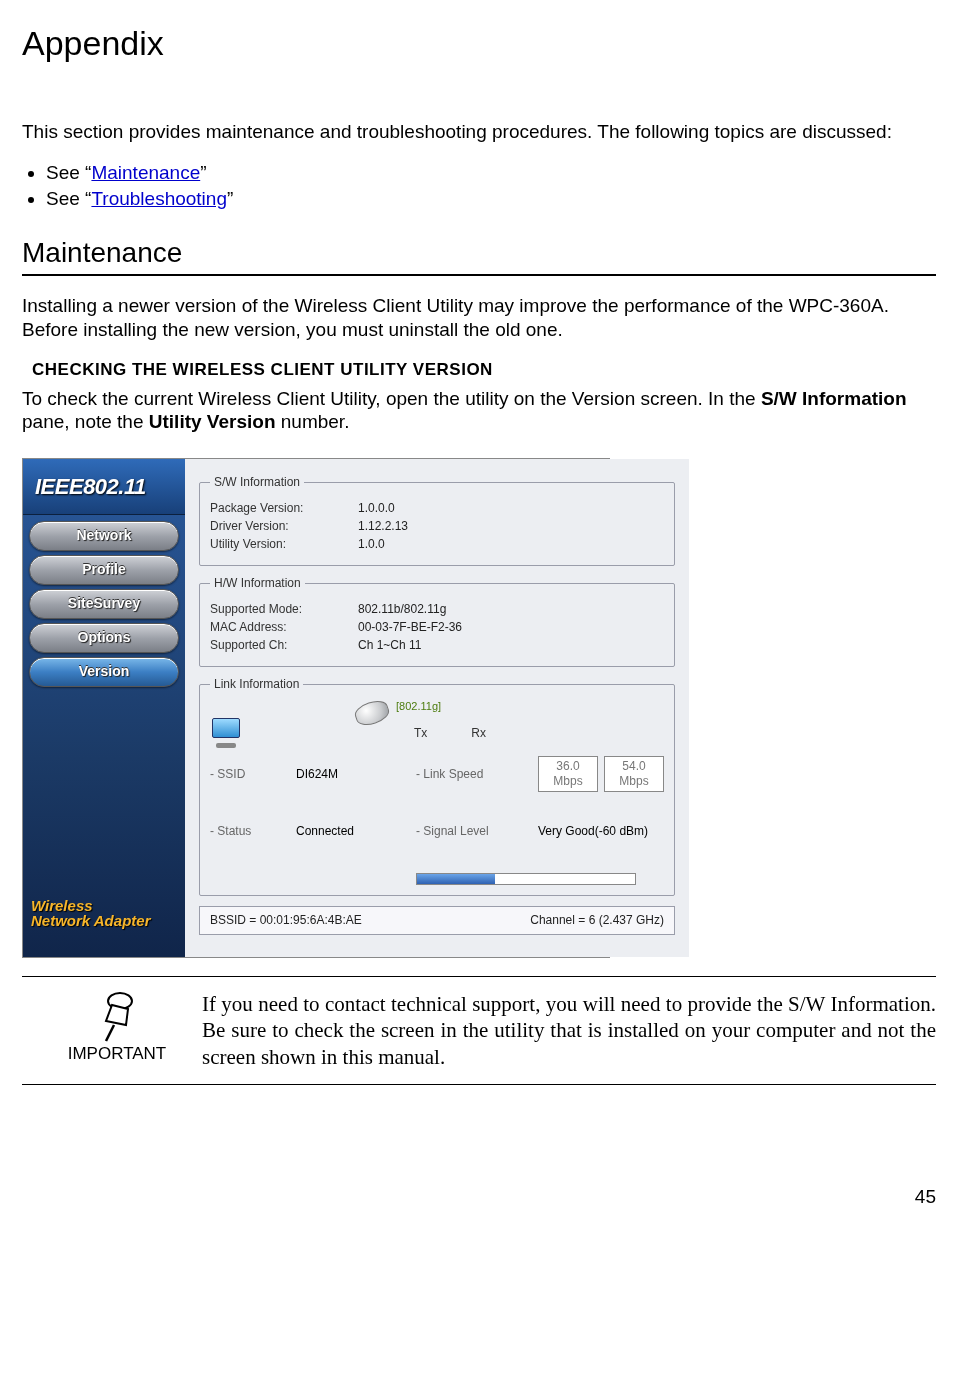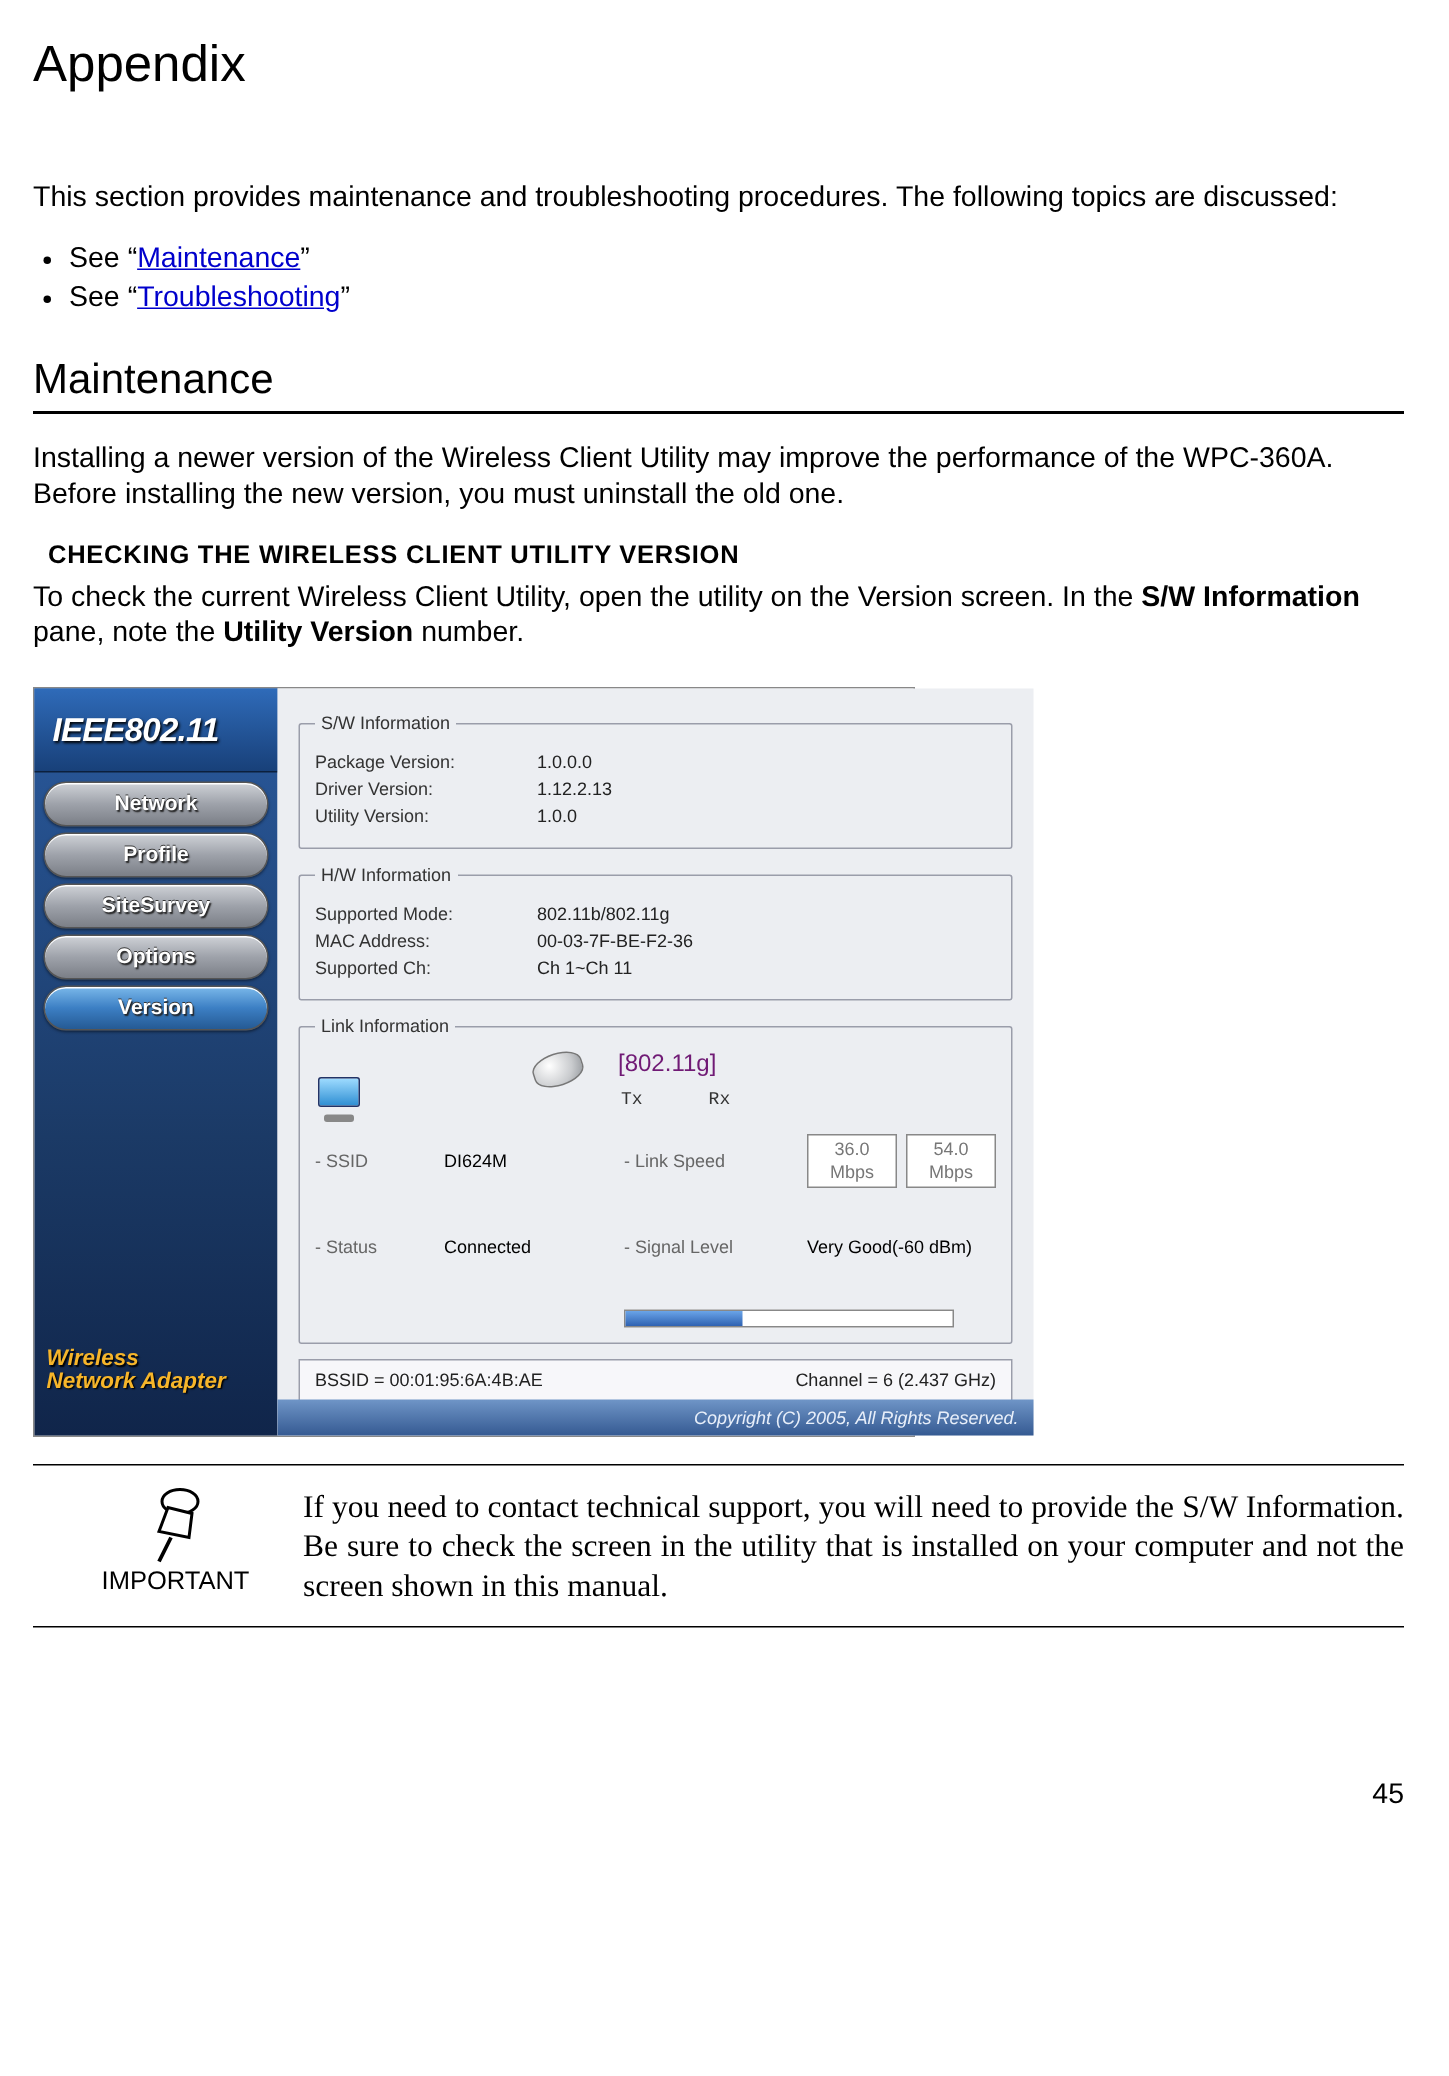--- a/index.html
+++ b/index.html
@@ -115,23 +115,23 @@
     width: 20px; height: 5px; background:#888; border-radius:2px;
     position:absolute; bottom:0; left:6px;
   }
   .dish-icon {
     width: 34px; height: 22px; position:absolute; left: 145px; top: 2px;
     background: radial-gradient(circle at 35% 30%, #fff, #c9cbce 60%, #8f9398);
     border-radius: 50% / 40%;
     transform: rotate(-18deg);
     border:1px solid #777;
   }
-  .band-label { position:absolute; left: 186px; top: 0; font-size:16px; color:#701a75;margin-left:16px; }
+  .band-label { position:absolute; left: 186px; top: 0; font-size:11px; color:#4d7c0f; }
   .txrx-header {
-    position:absolute; left: 186px; top: 26px; display:flex; gap: 44px; font-size:12px; color:#333;font-family:Liberation Mono, monospace;
+    position:absolute; left: 186px; top: 26px; display:flex; gap: 44px; font-size:12px; color:#333;
   }
   .txrx-header span:first-child { margin-left: 18px; }
 
   .link-grid { display:grid; grid-template-columns: 54px 88px 90px 1fr; row-gap: 8px; column-gap: 6px; align-items:center; margin-top: 8px; font-size:12px;gap:32px; }
   .link-grid .glbl { color:#666; }
   .link-grid .gval { color:#000; }
   .speed-boxes { display:flex; gap: 6px; }
   .speed-box {
     border:1px solid #888; background:#fff; padding:2px 6px; min-width: 60px; text-align:center; color:#777;
   }
@@ -293,21 +293,20 @@
               <div class="signal-bar"></div>
             </div>
         </div>
       </fieldset>
 
       <div class="status-box">
         <span>BSSID = 00:01:95:6A:4B:AE</span>
         <span>Channel = 6 (2.437 GHz)</span>
       </div>
 
-      <div class="copyright-bar">Copyright (C) 2005, All Rights Reserved.</div>
     </div>
   </div>
 </div>
 
 <hr class="note-rule">
 <div class="note-block">
   <div class="note-icon-col">
     <svg class="pin-icon" viewBox="0 0 50 54">
       <ellipse cx="28" cy="10" rx="12" ry="8" fill="#fff" stroke="#000" stroke-width="2"></ellipse>
       <path d="M20 14 L14 30 L34 34 L36 18 Z" fill="#fff" stroke="#000" stroke-width="2"></path>

